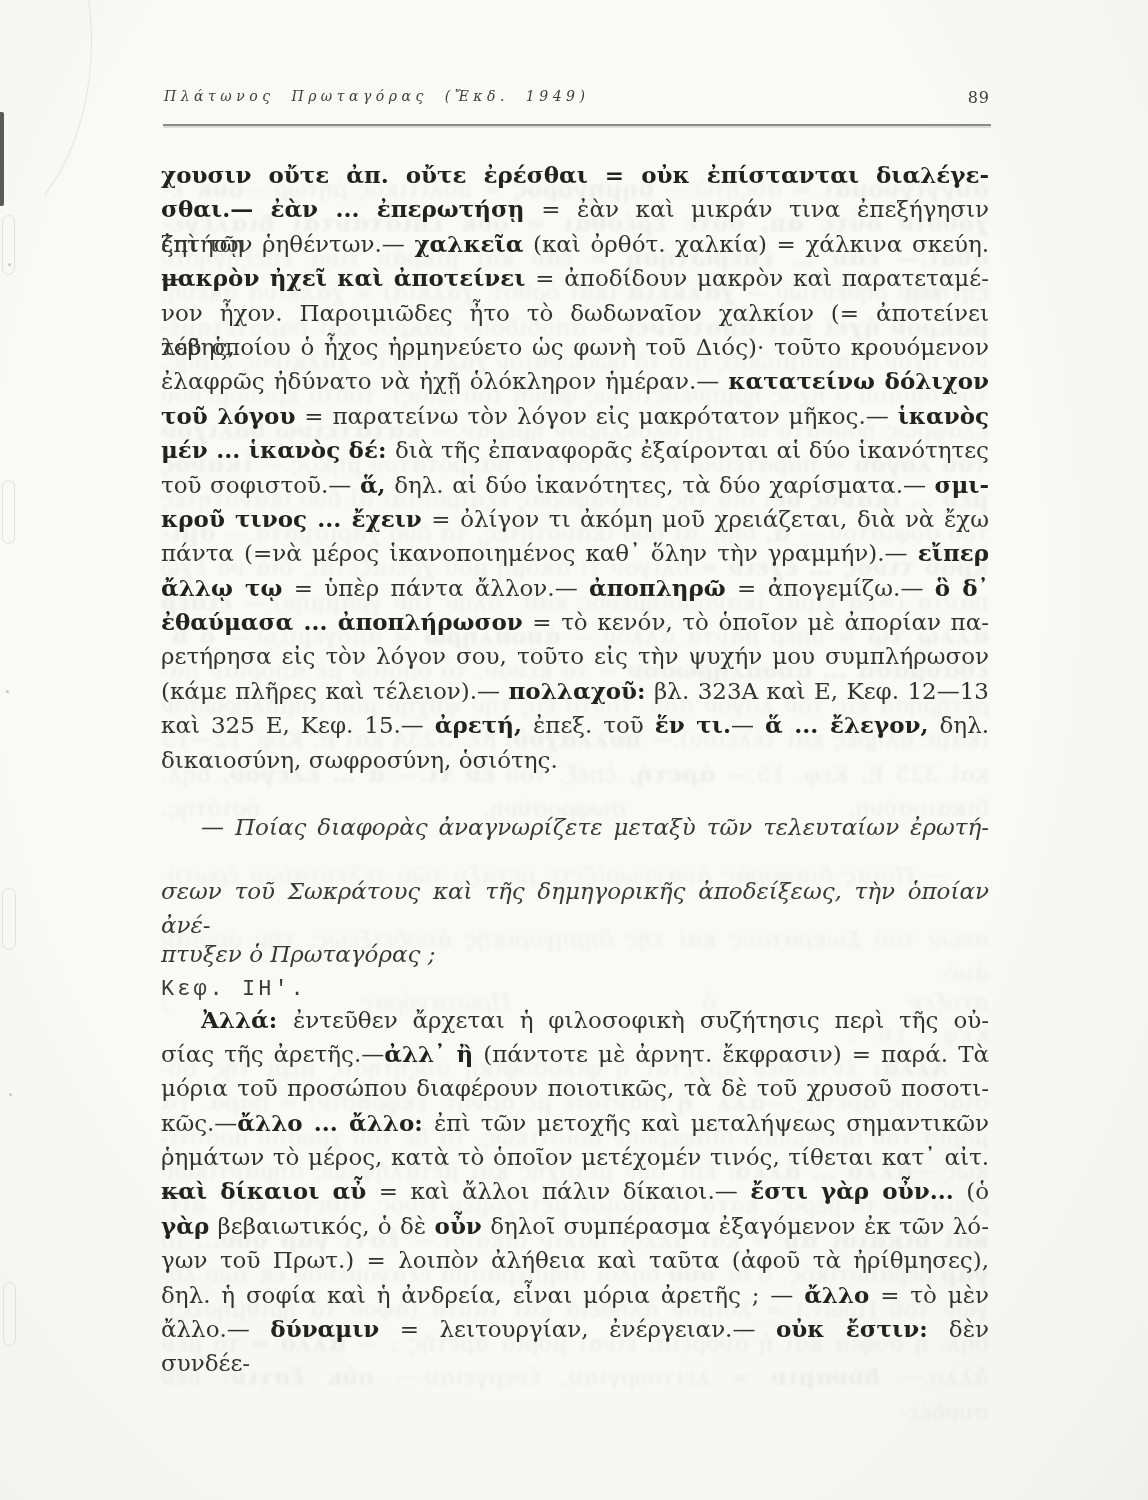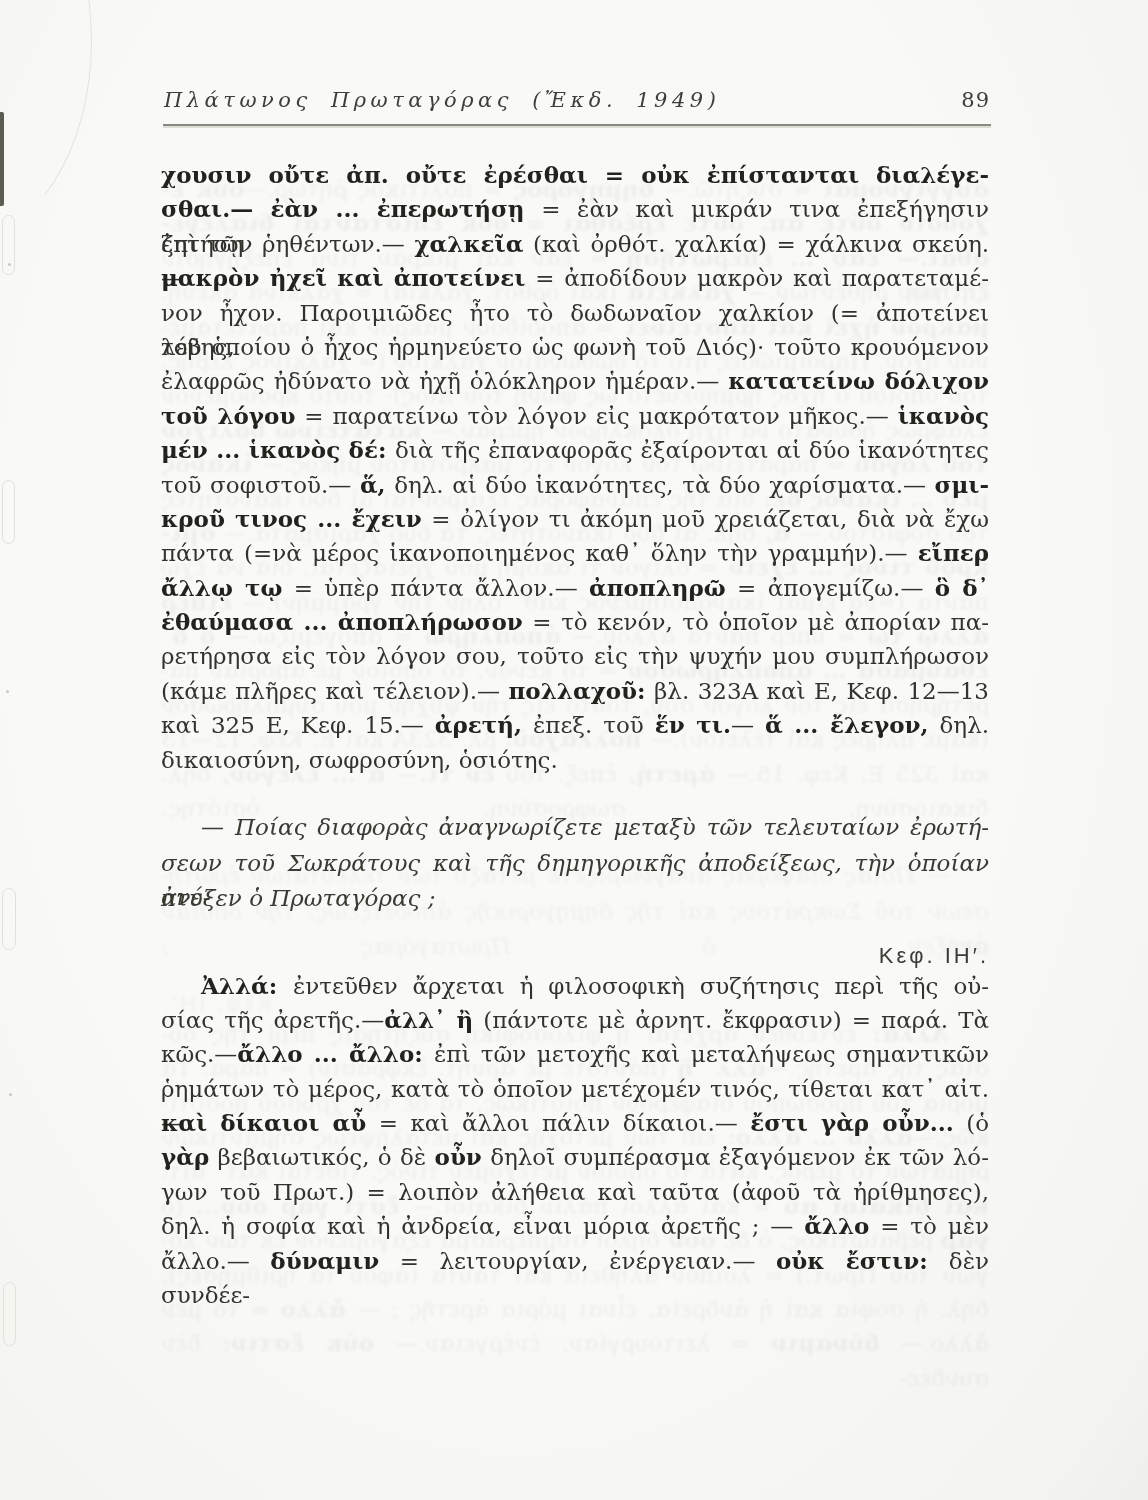--- a/index.html
+++ b/index.html
@@ -11,32 +11,32 @@
     overflow: hidden;
     background: radial-gradient(ellipse at 45% 38%, #f9f9f7 55%, #f3f3ef 92%, #efefeb 100%);
     font-family: "DejaVu Serif", serif;
     color: #33332e;
   }
 
   
   .header-title {
     position: absolute;
     left: 164px; top: 88px;
-    font-size: 21px;
+    font-size: 14px;
     font-style: italic;
     letter-spacing: 4.5px;
     word-spacing: 8px;
     color: #3f3f39;
     white-space: nowrap;
     z-index: 3;
   }
   .page-num {
     position: absolute;
     right: 158px; top: 88px;
-    font-size: 21px;
+    font-size: 16px;
     letter-spacing: 1px;
     color: #3f3f39;
     z-index: 3;
   }
   .rule {
     position: absolute;
     left: 163px; top: 124px;
     width: 828px; height: 2px;
     background: #8a8a81;
     box-shadow: 0 2px 0 rgba(150,150,140,0.28);
@@ -56,27 +56,26 @@
     text-align: justify;
     text-align-last: justify;
     height: 34.4px;
     white-space: normal;
   }
   .line.last { text-align-last: left; }
   .line.indent { text-indent: 40px; }
   .b { font-weight: bold; color: #23231e; }
 
   .para.q { margin-top: 33px; }
-  .para.q .line { height: 35.5px; font-style: italic; color: #3a3a33; }
+  .para.q .line { height: 35.5px; font-style: italic; color: #3a3a33; margin-top: 28px; }
 
   .chapter {
-    margin-top: 22px;
     height: 30px;
-    text-align: right;
-    font-family: Liberation Sans, sans-serif;
+    text-align: left;
+    font-family: Liberation Mono, monospace;
     font-size: 22px;
     letter-spacing: 3px;
     color: #3c3c36;
   }
   .para.m { }
 
   
   .ghost {
     position: absolute;
     left: 161px; top: 172px;
@@ -219,20 +218,21 @@
       </div>
     <div class="para q">
         <div class="line indent"><span>— Ποίας διαφορὰς ἀναγνωρίζετε μεταξὺ τῶν τελευταίων ἐρωτή-</span></div>
         <div class="line"><span>σεων τοῦ Σωκράτους καὶ τῆς δημηγορικῆς ἀποδείξεως, τὴν ὁποίαν ἀνέ-</span></div>
         <div class="line last"><span>πτυξεν ὁ Πρωταγόρας ;</span></div>
       </div>
     <div class="chapter">Κεφ. ΙΗ′.</div>
     <div class="para m">
         <div class="line indent"><span class="b">Ἀλλά: </span><span>ἐντεῦθεν ἄρχεται ἡ φιλοσοφικὴ συζήτησις περὶ τῆς οὐ-</span></div>
         <div class="line"><span>σίας τῆς ἀρετῆς.—</span><span class="b">ἀλλ᾽ ἢ</span><span> (πάντοτε μὲ ἀρνητ. ἔκφρασιν) = παρά. Τὰ</span></div>
+        <div class="line"><span>μόρια τοῦ προσώπου διαφέρουν ποιοτικῶς, τὰ δὲ τοῦ χρυσοῦ ποσοτι-</span></div>
         <div class="line"><span>κῶς.—</span><span class="b">ἄλλο ... ἄλλο: </span><span>ἐπὶ τῶν μετοχῆς καὶ μεταλήψεως σημαντικῶν</span></div>
         <div class="line"><span>ῥημάτων τὸ μέρος, κατὰ τὸ ὁποῖον μετέχομέν τινός, τίθεται κατ᾽ αἰτ.—</span></div>
         <div class="line"><span class="b">καὶ δίκαιοι αὖ</span><span> = καὶ ἄλλοι πάλιν δίκαιοι.— </span><span class="b">ἔστι γὰρ οὖν...</span><span> (ὁ</span></div>
         <div class="line"><span class="b">γὰρ</span><span> βεβαιωτικός, ὁ δὲ </span><span class="b">οὖν</span><span> δηλοῖ συμπέρασμα ἐξαγόμενον ἐκ τῶν λό-</span></div>
         <div class="line"><span>γων τοῦ Πρωτ.) = λοιπὸν ἀλήθεια καὶ ταῦτα (ἀφοῦ τὰ ἠρίθμησες),</span></div>
         <div class="line"><span>δηλ. ἡ σοφία καὶ ἡ ἀνδρεία, εἶναι μόρια ἀρετῆς ; — </span><span class="b">ἄλλο</span><span> = τὸ μὲν</span></div>
         <div class="line"><span>ἄλλο.— </span><span class="b">δύναμιν</span><span> = λειτουργίαν, ἐνέργειαν.— </span><span class="b">οὐκ ἔστιν: </span><span>δὲν συνδέε-</span></div>
       </div>
   </main>
 

